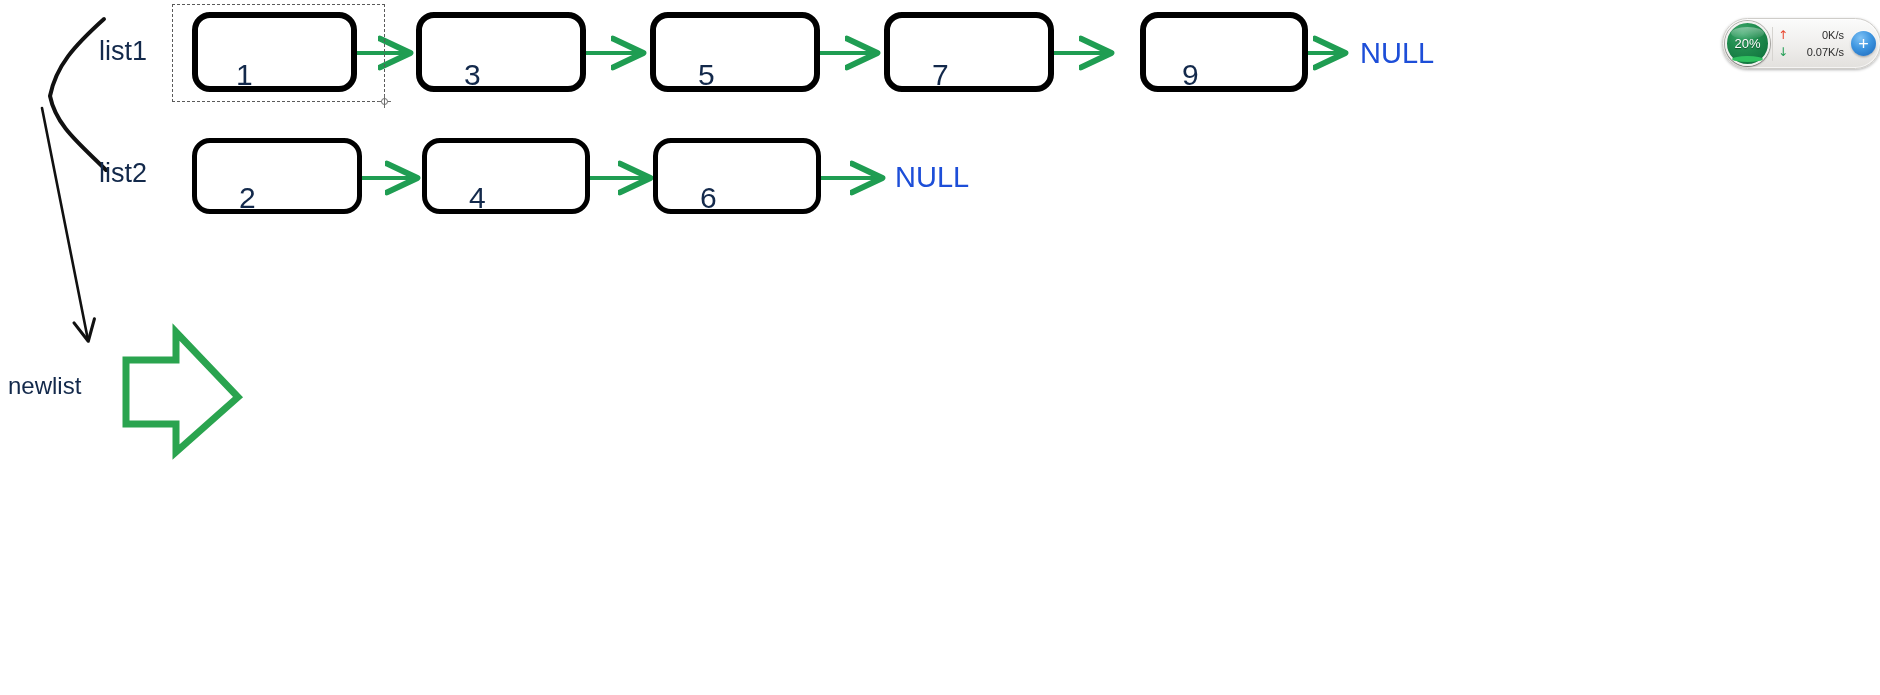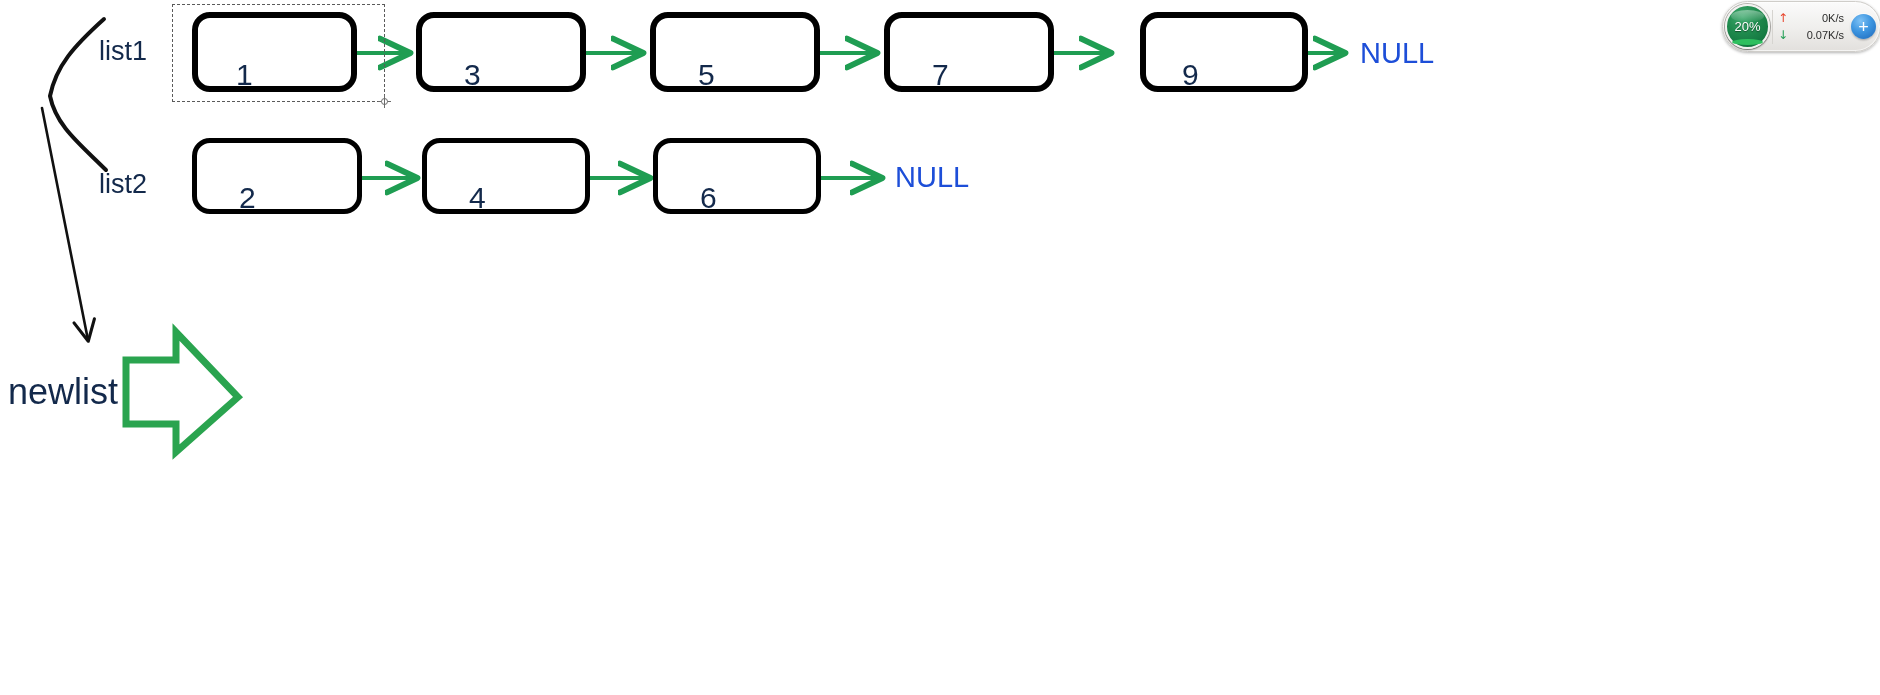--- a/index.html
+++ b/index.html
@@ -260,39 +260,39 @@
   <div class="node-box" style="left:884px; top:12px; width:170px; height:80px;">
     <div class="node-label" style="left:42px; top:42px;">7</div>
   </div>
 
   <div class="node-box" style="left:1140px; top:12px; width:168px; height:80px;">
     <div class="node-label" style="left:36px; top:42px;">9</div>
   </div>
 
   <div class="null-label" style="left:1360px; top:39px;">NULL</div>
 
-  <div class="list-label" style="left:99px; top:160px;margin-top:11px;">list2</div>
+  <div class="list-label" style="left:99px; top:160px;">list2</div>
 
   <div class="node-box thin" style="left:192px; top:138px; width:170px; height:76px;">
     <div class="node-label" style="left:42px; top:40px;">2</div>
   </div>
 
   <div class="node-box thin" style="left:422px; top:138px; width:168px; height:76px;">
     <div class="node-label" style="left:42px; top:40px;">4</div>
   </div>
 
   <div class="node-box thin" style="left:653px; top:138px; width:168px; height:76px;">
     <div class="node-label" style="left:42px; top:40px;">6</div>
   </div>
 
   <div class="null-label" style="left:895px; top:163px;">NULL</div>
 
-  <div class="list-label" style="left:8px; top:374px; font-size:36px;text-align:center;">newlist</div>
-
-  <div id="netspeed-widget" style="left:1722px; top:1px;justify-content:center;">
+  <div class="list-label" style="left:8px; top:374px; font-size:24px;text-align:center;">newlist</div>
+
+  <div id="netspeed-widget" style="left:1722px; top:18px;justify-content:center;">
 
     <div class="gauge">
       <div class="gauge-base"></div>
       <span class="gauge-text">20%</span>
     </div>
 
     <div class="speed-block">
       <div class="speed-row">
         <span class="speed-arrow up">↑</span>
         <span class="speed-val">0K/s</span>

